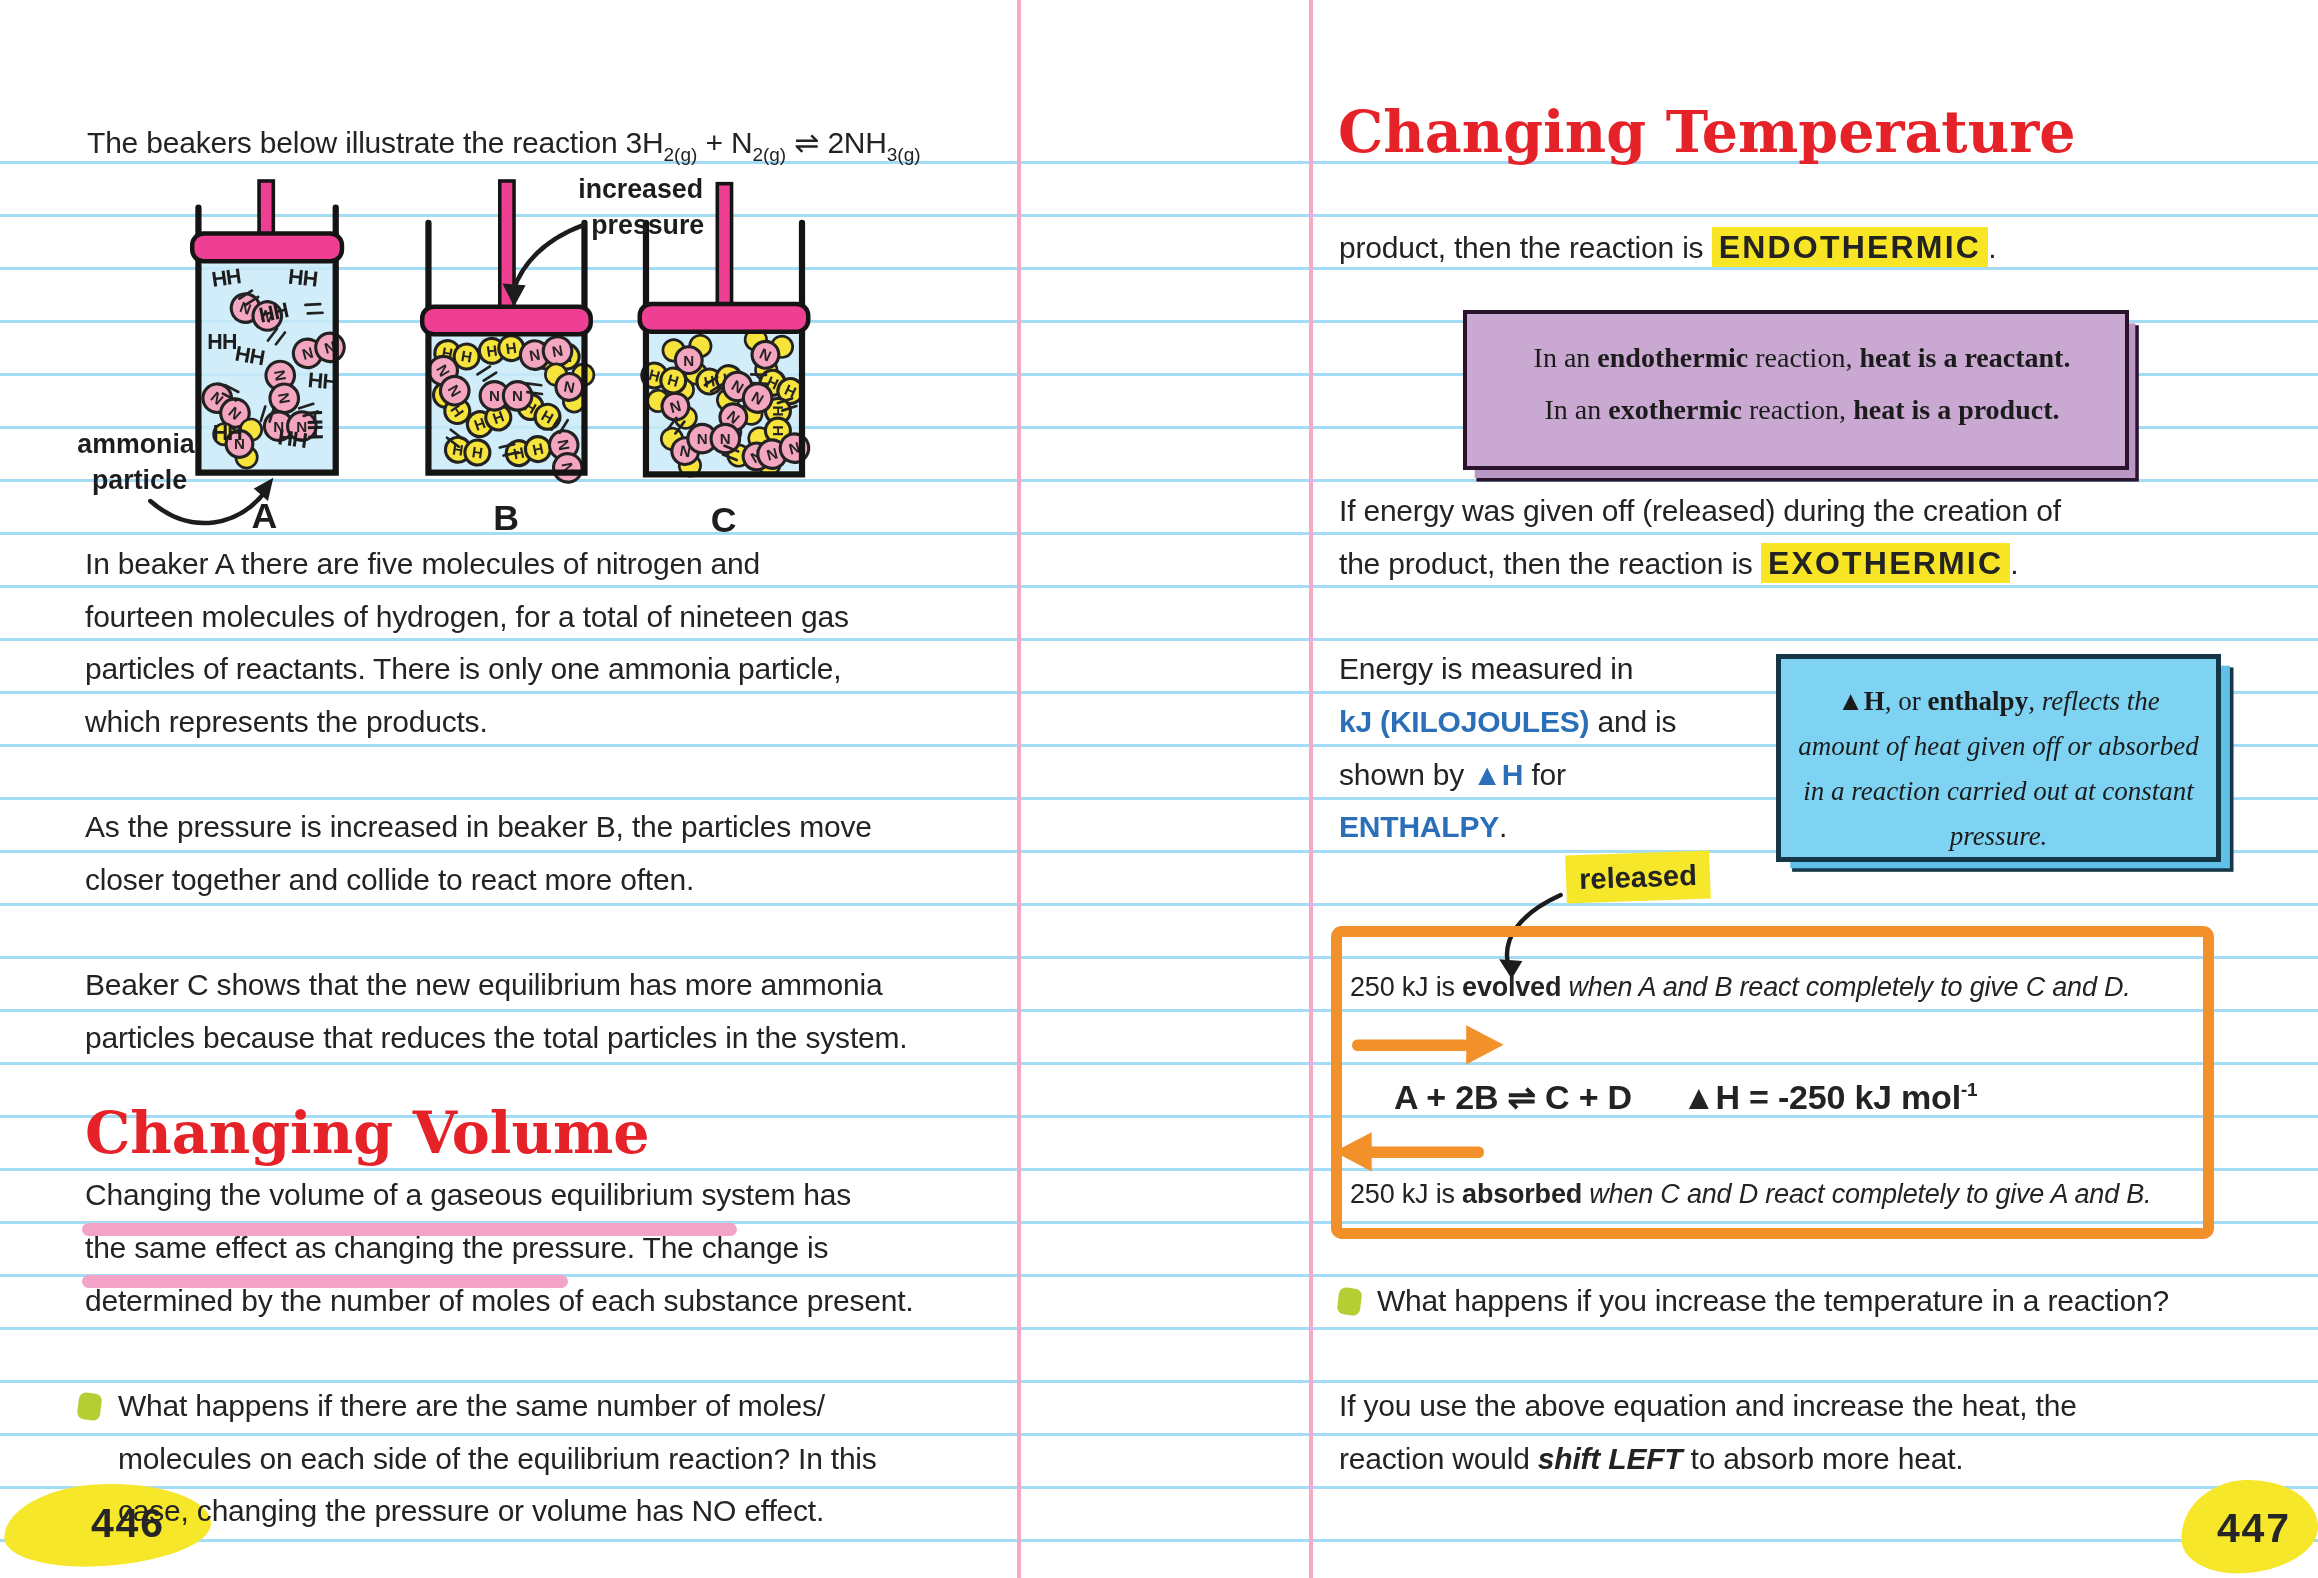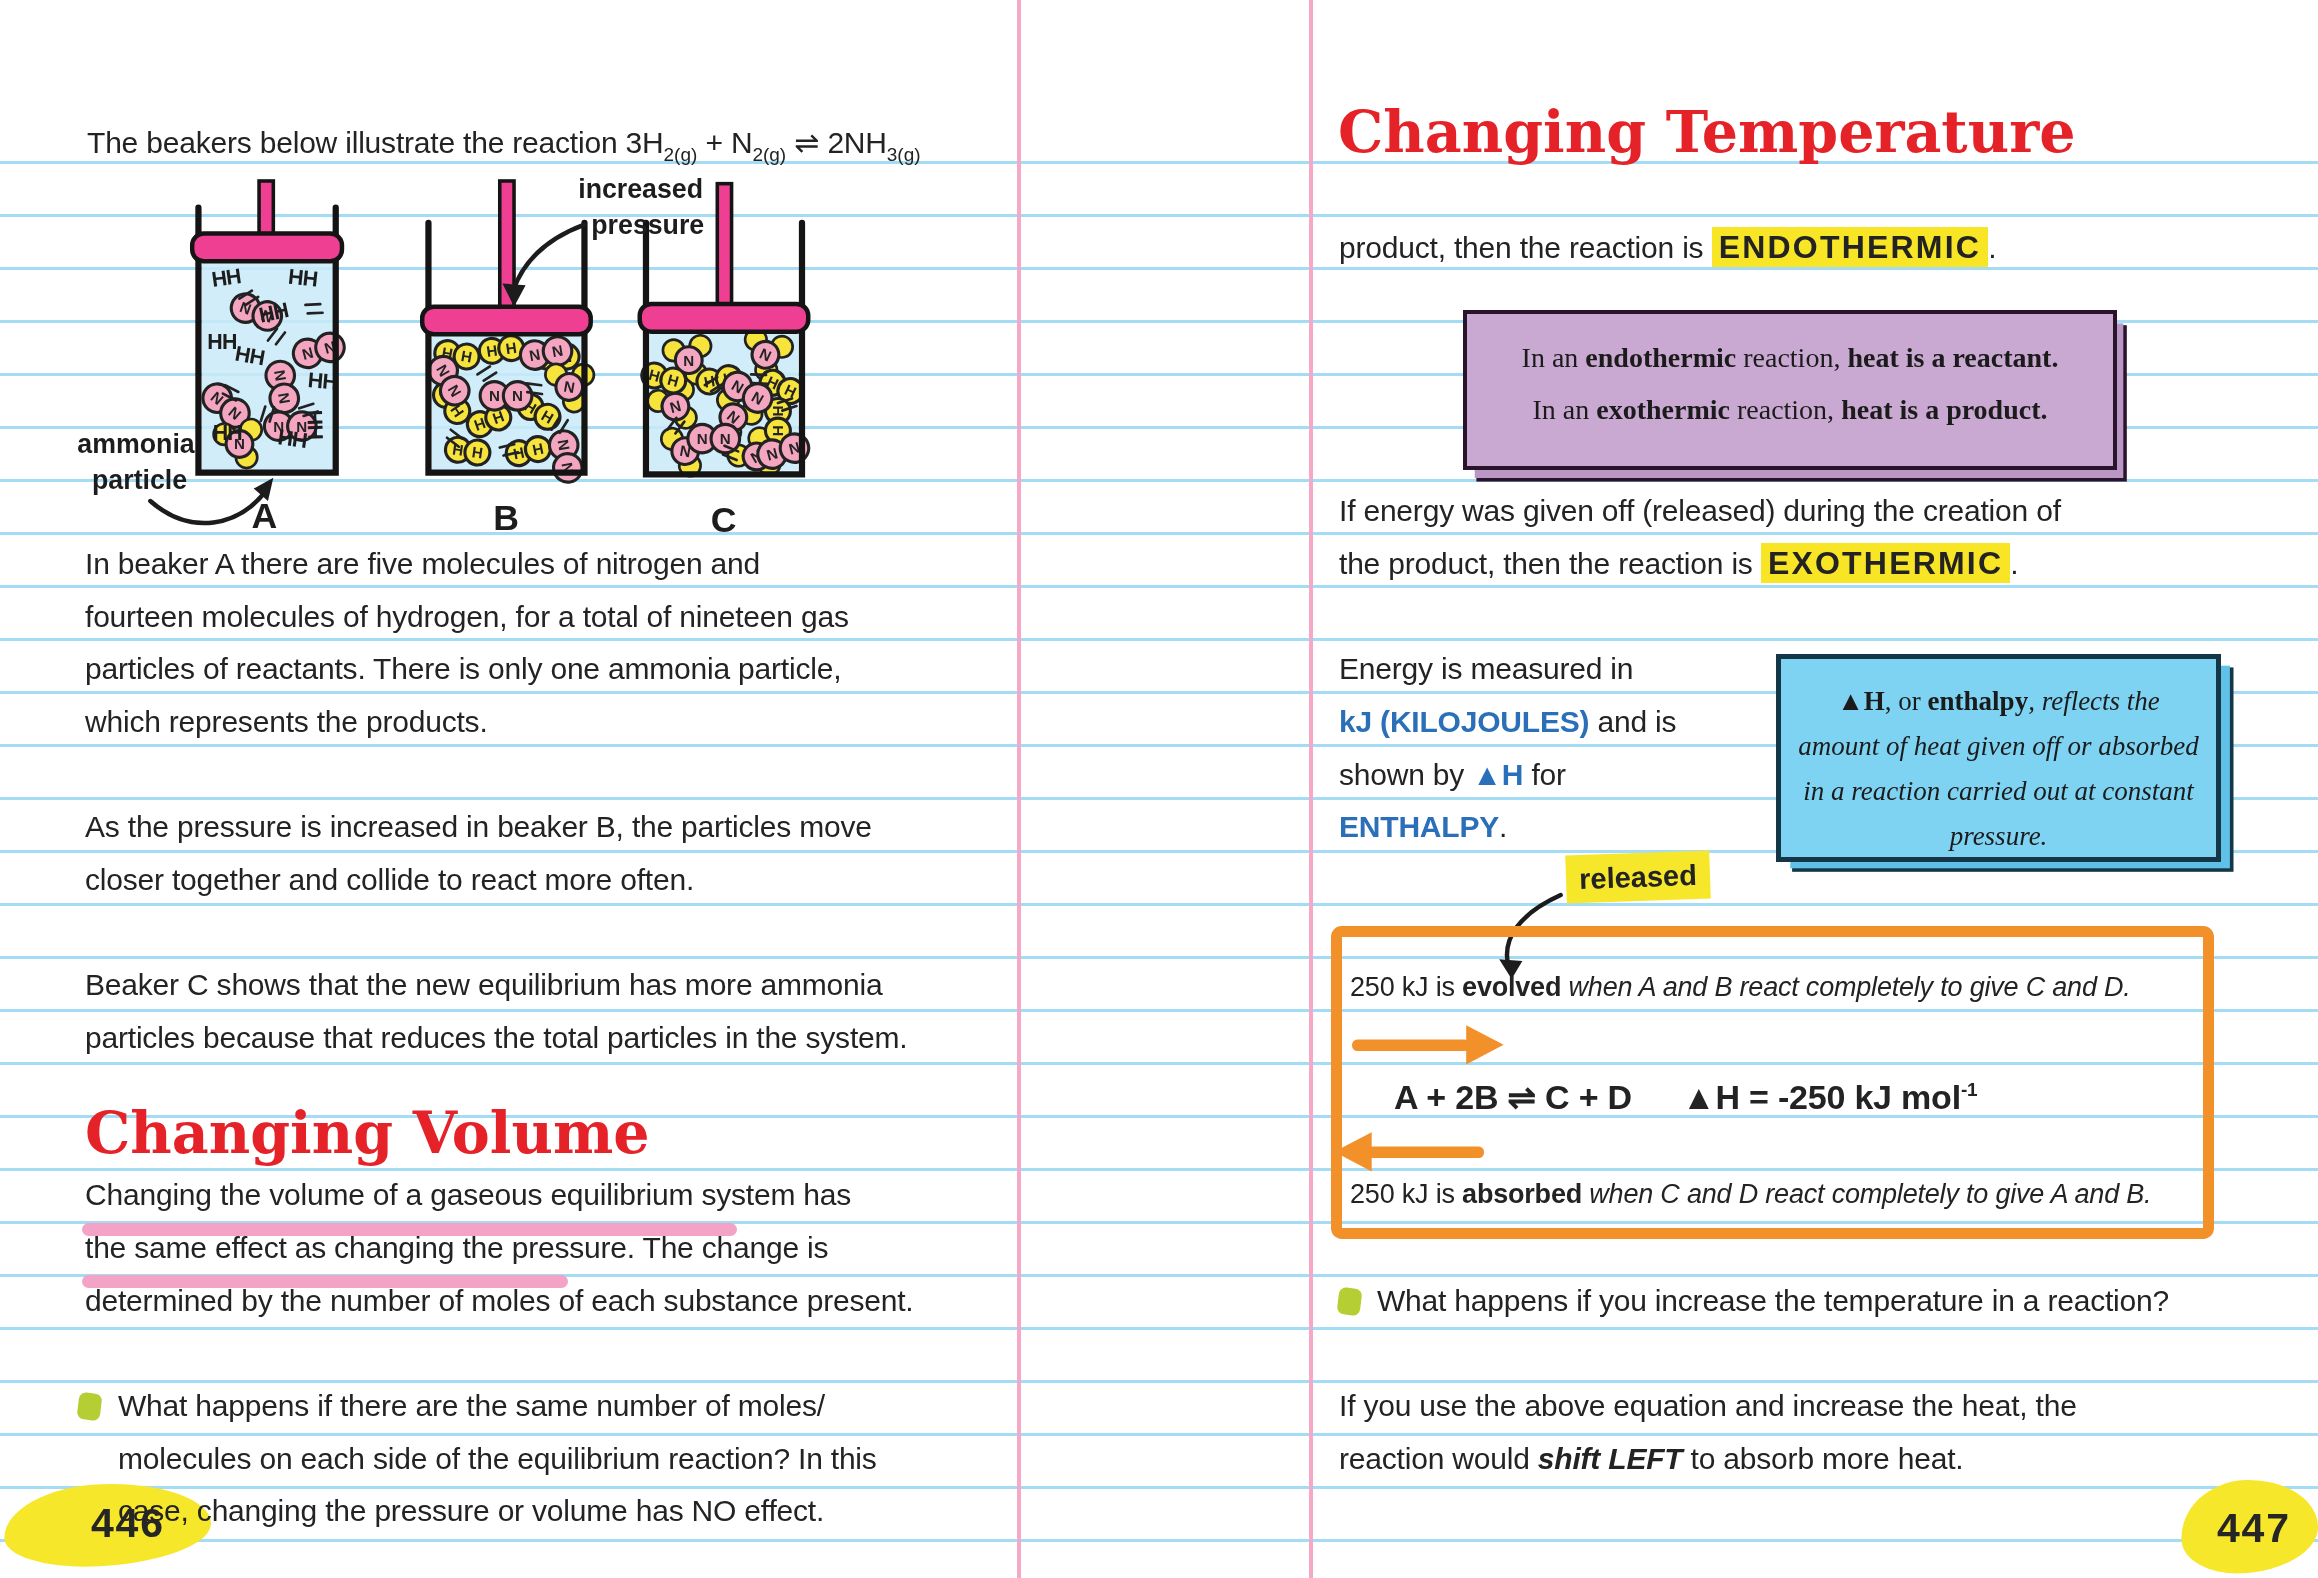--- a/index.html
+++ b/index.html
@@ -16,21 +16,21 @@
   .b{font-weight:800;}
   .it{font-style:italic;}
   .blue{color:#2a6fb8;font-weight:700;}
   .sub{font-size:19px;vertical-align:-8px;letter-spacing:0;}
   .sup{font-size:19px;vertical-align:12.5px;}
   .heading{position:absolute;font-family:"DejaVu Serif",serif;font-weight:bold;color:#e62229;
            font-size:57px;line-height:57px;white-space:nowrap;z-index:3;}
   .hl{background:#f8e526;font-weight:800;letter-spacing:2.2px;padding:1.8px 7.1px;font-size:32px;}
   .pink-underline{position:absolute;height:12.5px;background:#f3a3c6;border-radius:7.1px;z-index:2;}
   .bullet{position:absolute;width:23px;height:27px;background:#b4ce33;border-radius:7.1px;transform:rotate(7deg);z-index:3;}
-  .def-box{position:absolute;z-index:3;text-align:center;font-family:"Liberation Serif",serif;color:#1b1b1b;}
+  .def-box{position:absolute;z-index:3;text-align:center;font-family:"Liberation Serif",serif;color:#1b1b1b;padding-left:12px;}
   .purple-box{background:#c9a9d2;border:4.5px solid #2a142c;
               box-shadow:9px 10.7px 0 -2.7px #bb97c6,11.6px 13.4px 0 -1.8px #2a142c;
               font-size:28px;line-height:52px;padding-top:18px;}
   .blue-box{background:#7ed3f3;border:5.4px solid #143646;
             box-shadow:11.6px 9px 0 -2.7px #5fc0e8,14.3px 11.6px 0 -1.8px #143646;
             font-size:27px;line-height:45px;padding:19.6px 16px 0 16px;}
   .eq-box{position:absolute;border:11.6px solid #f2902a;border-radius:10.7px;z-index:2;}
   .released-tag{position:absolute;background:#f6e72a;transform:rotate(-2deg);z-index:3;
                 font-weight:700;font-size:29px;display:flex;align-items:center;justify-content:center;}
   .pg-blob{position:absolute;background:#f6e72a;z-index:2;

